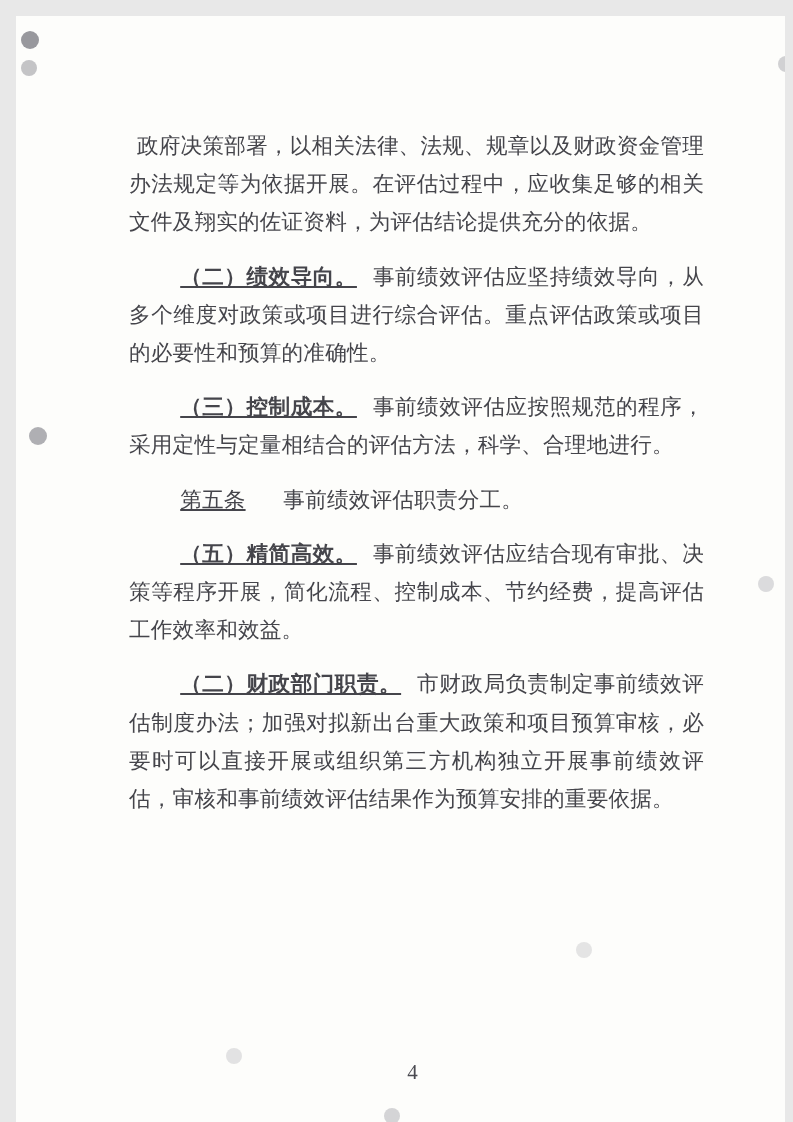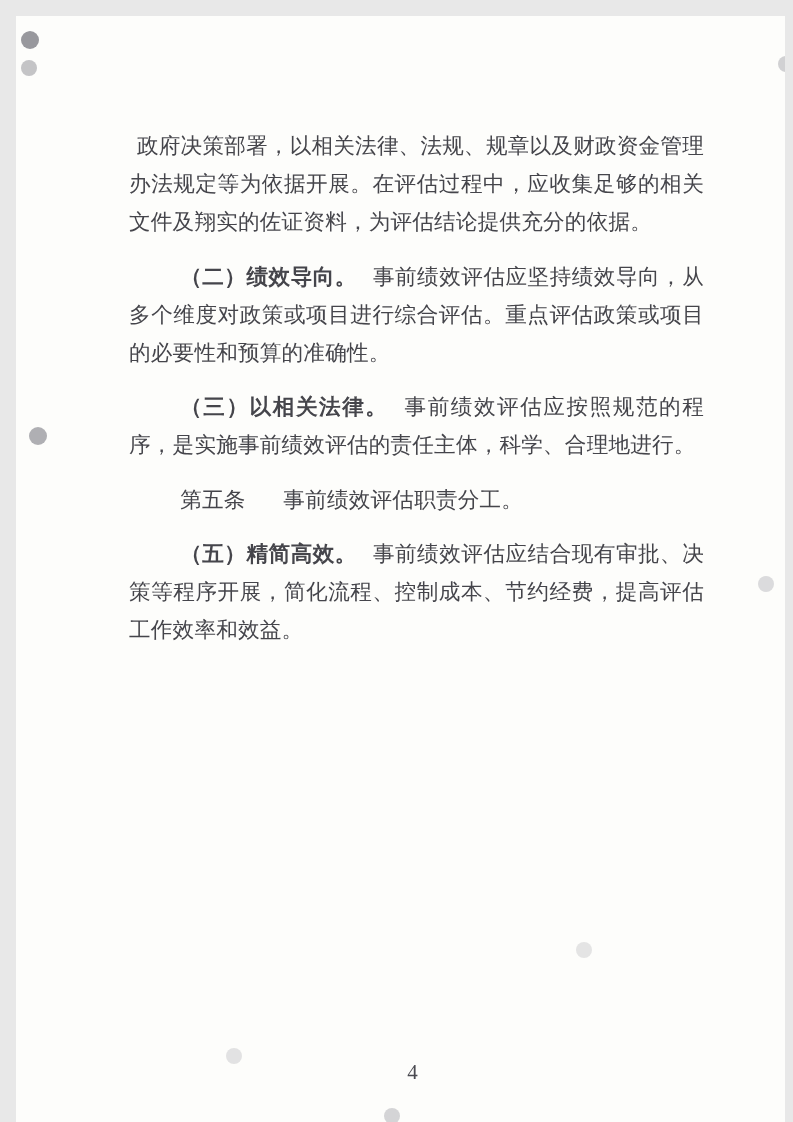--- a/index.html
+++ b/index.html
@@ -34,21 +34,21 @@
     left: 97px;
     top: 95px;
     width: 607px;
     font-size: 21.6px;
     line-height: 38.2px;
     text-align: justify;
     letter-spacing: 0.2px;
   }
   .para { text-indent: 0; }
   .para.indent { text-indent: 2em; }
-  .lead { font-weight: bold; }
+  .lead { font-weight: bold; text-decoration: underline; }
   .article-no { font-weight: normal; }
   .footer {
     position: absolute;
     left: 0; top: 1036px;
     width: 100%;
     text-align: center;
     font-size: 21px;
     color: #4a4a50;
     font-family: "Liberation Serif", "DejaVu Serif", serif;
   }
@@ -58,25 +58,26 @@
 
 <div class="page">
   <div class="speckles"></div>
 
   <div class="content">
 
     <p class="para"><span>政府决策部署，以相关法律、法规、规章以及财政资金管理办法规定等为依据开展。在评估过程中，应收集足够的相关文件及翔实的佐证资料，为评估结论提供充分的依据。</span></p>
 
     <p class="para indent"><span class="lead">（二）绩效导向。</span><span>事前绩效评估应坚持绩效导向，从多个维度对政策或项目进行综合评估。重点评估政策或项目的必要性和预算的准确性。</span></p>
 
-    <p class="para indent"><span class="lead">（三）以相关法律。</span><span>事前绩效评估应按照规范的程序，是实施事前绩效评估的责任主体，科学、合理地进行。</span></p>
+    <p class="para indent"><span class="lead">（三）控制成本。</span><span>事前绩效评估应按照规范的程序，采用定性与定量相结合的评估方法，科学、合理地进行。</span></p>
 
 
     <p class="para indent"><span class="lead article-no">第五条</span><span>　事前绩效评估职责分工。</span></p>
 
     <p class="para indent"><span class="lead">（五）精简高效。</span><span>事前绩效评估应结合现有审批、决策等程序开展，简化流程、控制成本、节约经费，提高评估工作效率和效益。</span></p>
 
 
+    <p class="para indent"><span class="lead">（二）财政部门职责。</span><span>市财政局负责制定事前绩效评估制度办法；加强对拟新出台重大政策和项目预算审核，必要时可以直接开展或组织第三方机构独立开展事前绩效评估，审核和事前绩效评估结果作为预算安排的重要依据。</span></p>
 
   </div>
 
   <div class="footer">4</div>
 </div>
 
 </body></html>

